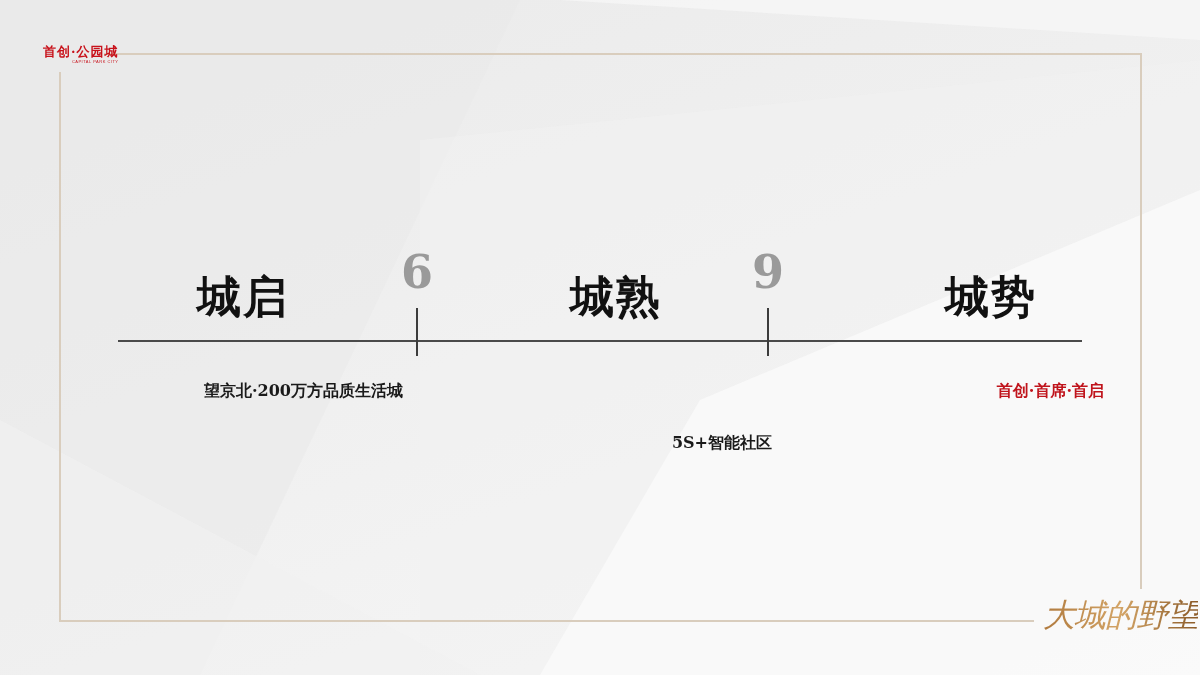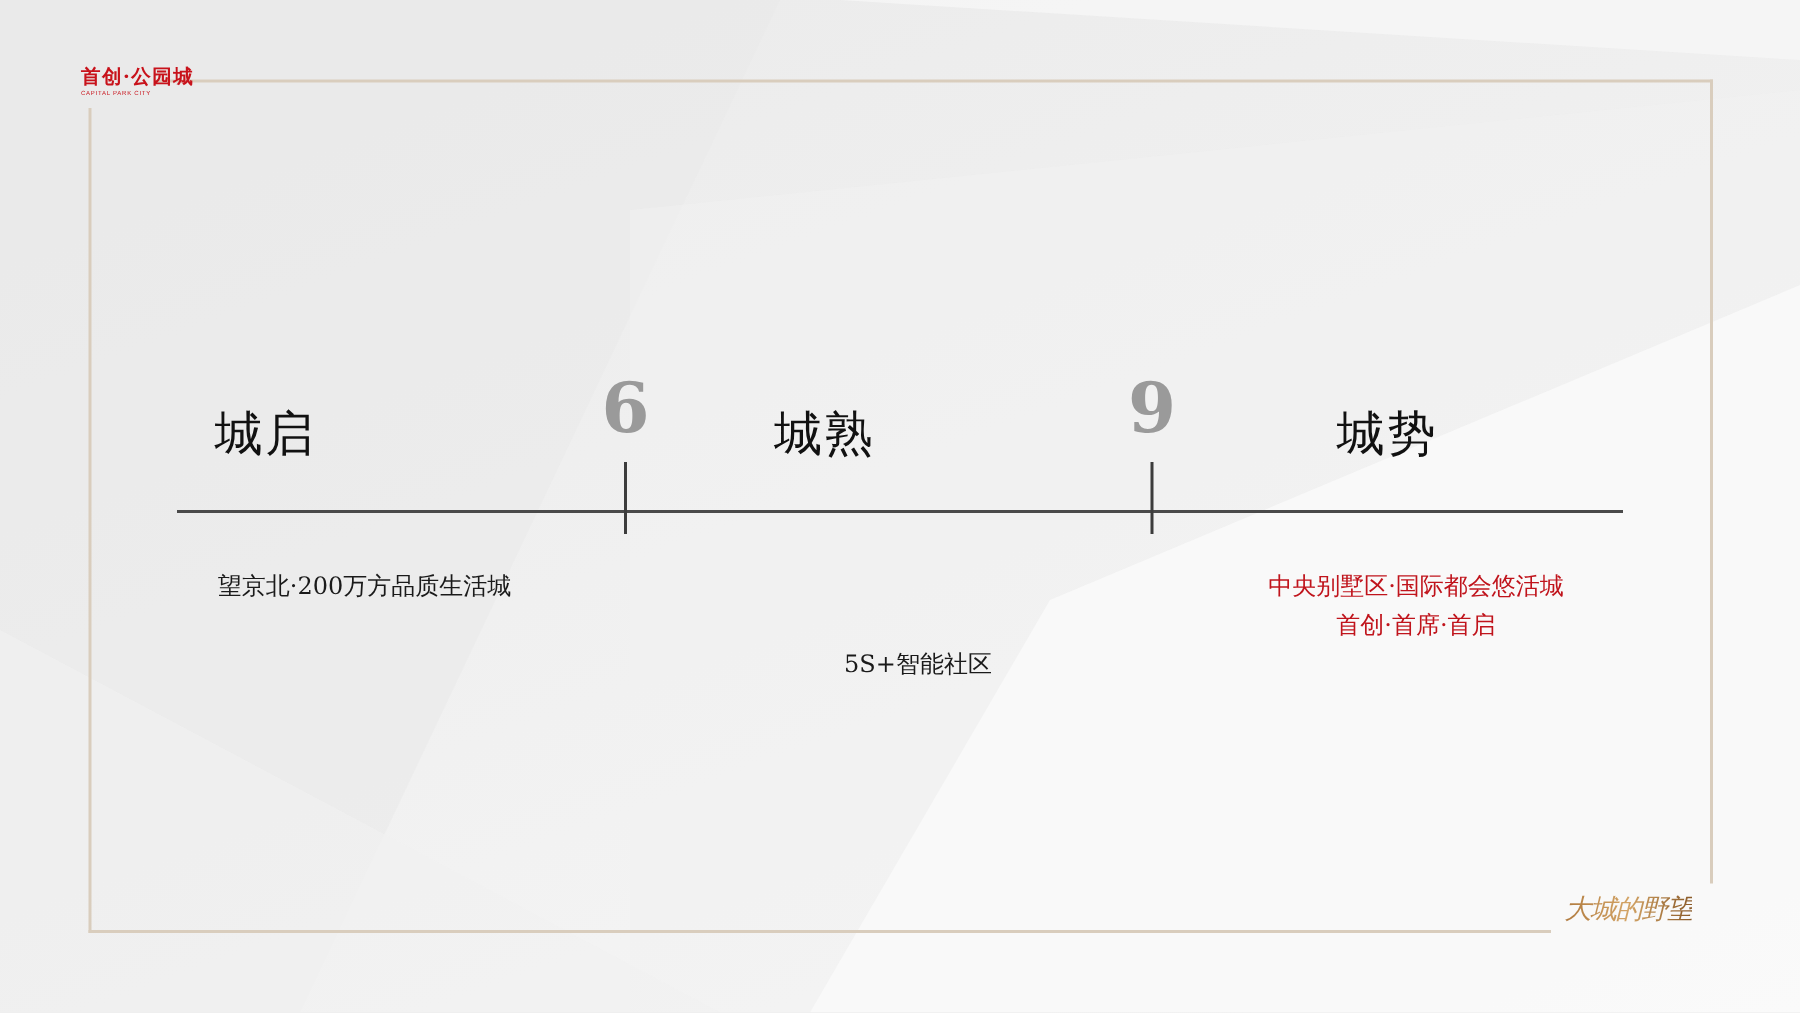--- a/index.html
+++ b/index.html
@@ -6,31 +6,31 @@
   body {
     width: 1200px; height: 675px; overflow: hidden; position: relative;
     background: #efefef;
     font-family: "DejaVu Serif", "Liberation Serif", serif;
   }
   .bg { position: absolute; inset: 0; overflow: hidden; }
   .bg .base { position: absolute; inset: 0;
     background: linear-gradient(160deg, #eaeaea 0%, #efefef 40%, #f3f3f3 70%, #f7f7f7 100%); }
   .bg svg { position: absolute; left: 0; top: 0; }
   .frame-line { position: absolute; background: #d9cdbd; }
-  .logo { position: absolute; left: 54px; top: 45px; text-align: left; }
+  .logo { position: absolute; left: 43px; top: 45px; text-align: right; }
   .logo-cn { color: #c8121b; font-size: 13px; font-weight: bold; letter-spacing: 1px; line-height: 14px; }
   .logo-en { color: #c8121b; font-size: 4px; letter-spacing: 0.5px; line-height: 6px; font-family: "Liberation Sans", sans-serif; }
   .timeline-line { position: absolute; left: 118px; top: 340px; width: 964px; height: 2px; background: #4a4a4a; }
   .tick { position: absolute; width: 2px; height: 48px; background: #3c3c3c; top: 308px; }
   .num { position: absolute; top: 245px; font-size: 46px; font-weight: bold; color: #9a9a9a; width: 60px; text-align: center;
     font-family: "DejaVu Serif", "Liberation Serif", serif; }
-  .stage-title { position: absolute; top: 268px; font-size: 32px; font-weight: 400; color: #111; width: 200px; letter-spacing: 2px; }
-  .stage-desc { position: absolute; top: 378px; width: 320px; text-align: center; font-size: 16px; font-weight: normal; line-height: 26px; color: #1a1a1a; }
+  .stage-title { position: absolute; top: 268px; font-size: 44px; font-weight: 700; color: #111; width: 200px; text-align: center; letter-spacing: 2px; }
+  .stage-desc { position: absolute; top: 378px; width: 320px; text-align: right; font-size: 16px; font-weight: bold; line-height: 26px; color: #1a1a1a; }
   .stage-desc.red { color: #c0141c; }
-  .signature { position: absolute; left: 1043px; top: 594px; font-size: 18px; color: #a8743a; font-style: italic; font-family: Liberation Mono, monospace; letter-spacing: -1px;
+  .signature { position: absolute; left: 1043px; top: 594px; font-size: 32px; color: #a8743a; font-style: italic; font-family: Liberation Mono, monospace; letter-spacing: -1px;
     background: linear-gradient(90deg, #b07a3e, #d3a466, #8a5a28); -webkit-background-clip: text; background-clip: text; -webkit-text-fill-color: transparent; }
 </style>
 </head>
 <body>
 
 <div class="bg">
   <div class="base"></div>
   <svg width="1200" height="675" viewBox="0 0 1200 675">
     <polygon points="0,0 520,0 200,675 0,675" fill="#e9e9e9" opacity="0.6"></polygon>
     <polygon points="420,140 1200,60 1200,200 700,675 420,675" fill="#f2f2f2" opacity="0.5"></polygon>
@@ -61,17 +61,16 @@
 <div class="stage-title" style="left:516px;">城熟</div>
 <div class="stage-title" style="left:891px;">城势</div>
 
 <div class="stage-desc" style="left:83px;">
   <div>望京北·200万方品质生活城</div>
 </div>
 <div class="stage-desc" style="left:452px; white-space: pre;">
   <div>5S+智能社区</div>
 </div>
 <div class="stage-desc red" style="left:784px;">
-  <div>中央别墅区·国际都会悠活城</div>
   <div>首创·首席·首启</div>
 </div>
 
 <div class="signature">大城的野望</div>
 
 </body></html>

